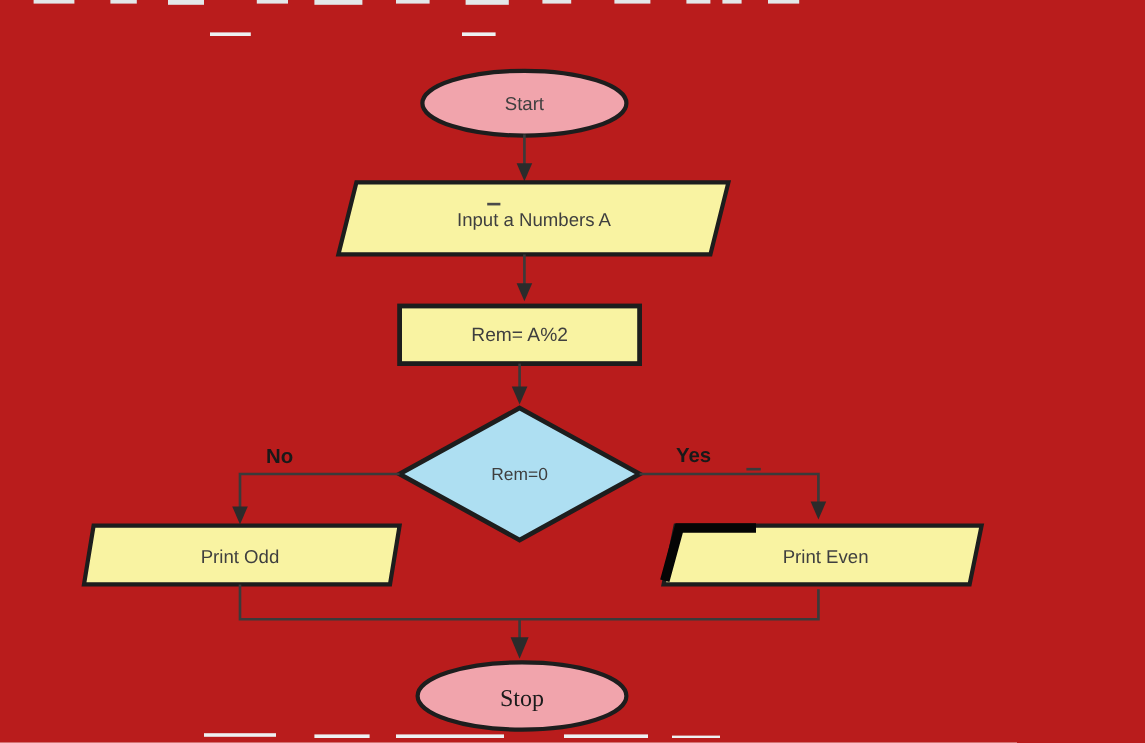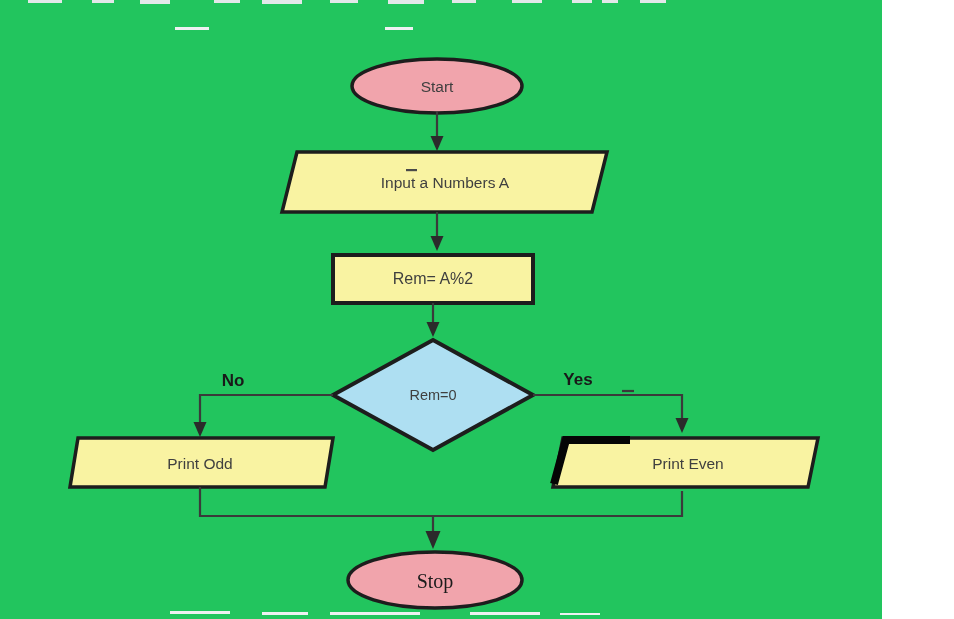--- a/index.html
+++ b/index.html
@@ -1,19 +1,19 @@
 <!DOCTYPE html>
 <html><head>
 <meta charset="utf-8">
 <style>
   html,body{margin:0;padding:0;background:#ffffff;}
   .canvas{
     position:relative;
-    width:882px;height:619px;
-    background:#22c55e;
+    width:954px;height:619px;
+    background:#b91c1c;
     overflow:hidden;
     font-family:"Liberation Sans", sans-serif;
   }
   svg{position:absolute;left:0;top:0;}
   .node-label{
     fill:#3f3f3f;
     font-family:"Liberation Sans", sans-serif;
     font-size:15.5px;
   }
   .process-label{font-size:16px;}

